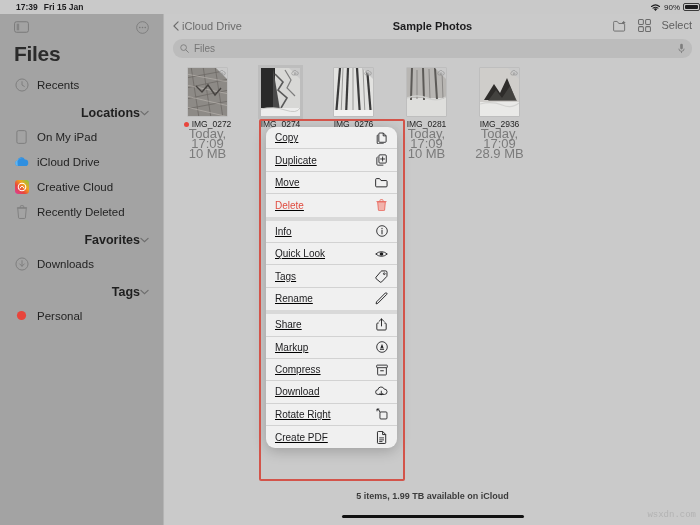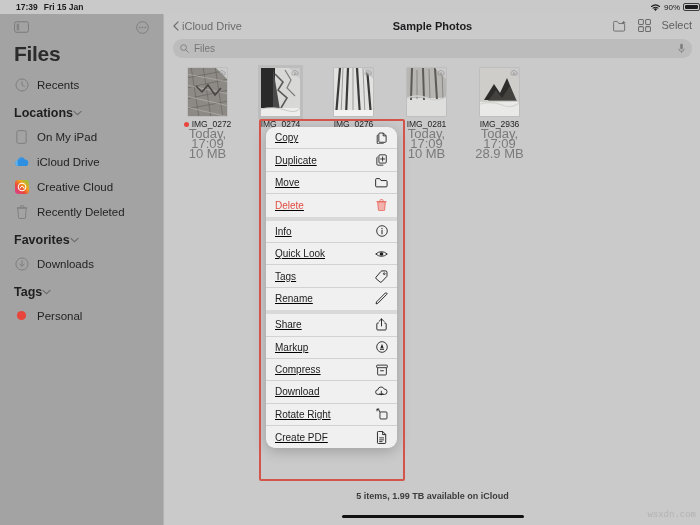--- a/index.html
+++ b/index.html
@@ -42,21 +42,21 @@
   }
   .sb-toprow {
     height: 26px; display: flex; align-items: center; justify-content: space-between;
     padding: 0 4px;
   }
   .sb-title {
     font-size: 21px; font-weight: bold; color: #2b2b2b;
     padding: 2px 4px 6px 4px; letter-spacing: -0.3px;
   }
   .sb-section {
-    display: flex; align-items: center; justify-content: flex-start;
+    display: flex; align-items: center; justify-content: flex-end;
     font-size: 12.5px; font-weight: bold; color: #1f1f1f;
     padding: 9px 4px 4px 4px;
   }
   .sb-item {
     display: flex; align-items: center; gap: 8px;
     height: 25px; padding: 0 4px;
     font-size: 11.5px; color: #232323;
   }
   .sb-ico { width: 15px; height: 15px; display: flex; align-items: center; justify-content: center; flex: 0 0 15px; }
   .chev { color: #6d6d6d; font-size: 9px; }

